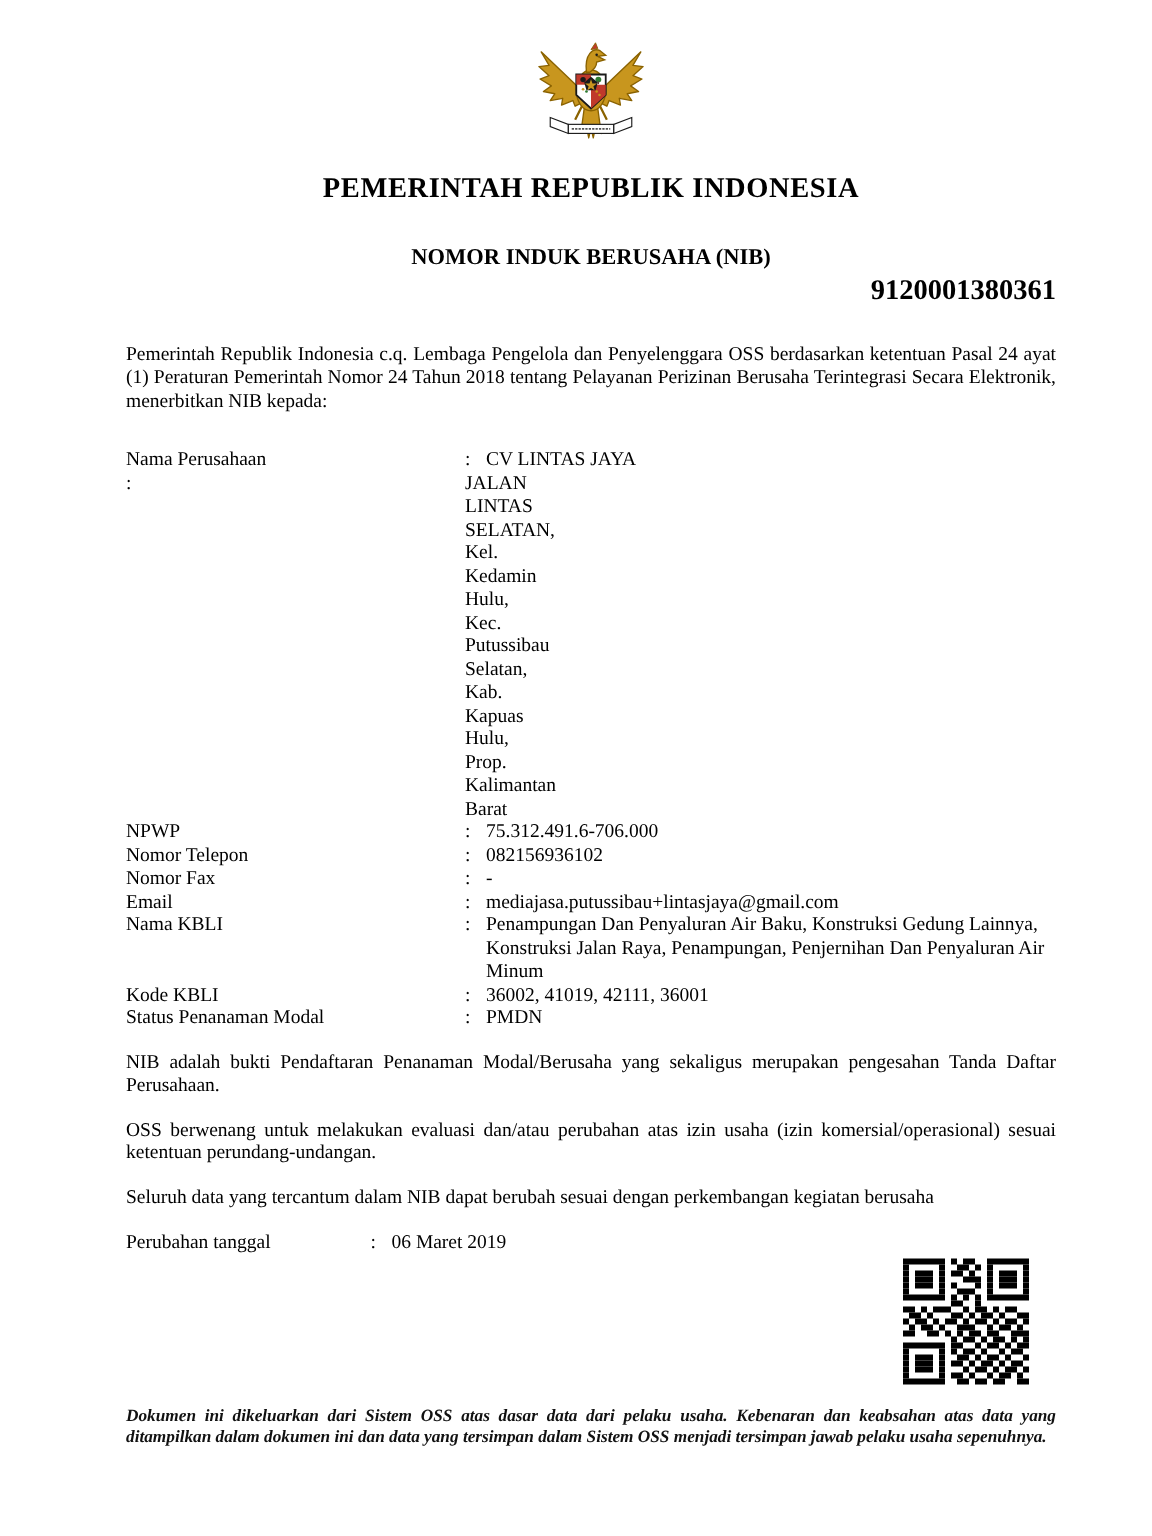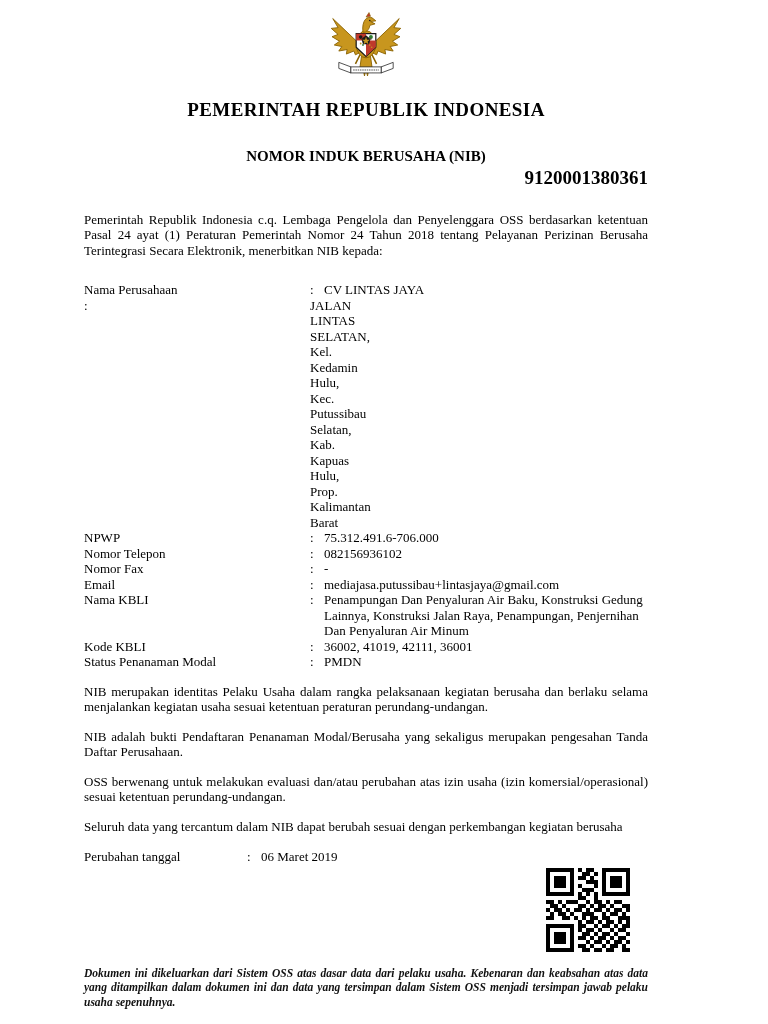--- a/index.html
+++ b/index.html
@@ -2,21 +2,21 @@
 <html><head>
 <meta charset="utf-8">
 <style>
   html,body{margin:0;padding:0;}
   body{
     width:768px;height:1024px;background:#ffffff;color:#000;
     font-family:"Liberation Serif","DejaVu Serif",serif;
     font-size:13px;line-height:15.5px;
     -webkit-font-smoothing:antialiased;
   }
-  .page{width:768px;height:932px;box-sizing:border-box;padding:8px 120px 0 84px;position:relative;}
+  .page{width:768px;height:932px;box-sizing:border-box;padding:8px 64px 0 84px;position:relative;margin-top:16px;}
   .emblem-wrap{text-align:center;margin-top:0;}
   .emblem-wrap svg{display:inline-block;}
   .gov-title{
     text-align:center;font-weight:bold;font-size:19px;line-height:22px;
     letter-spacing:.4px;margin-top:13px;
   }
   .doc-heading{
     text-align:center;font-weight:bold;font-size:15px;line-height:17px;margin-top:27px;
   }
   .nib-number{
@@ -144,21 +144,20 @@
     </div>
 
     <div class="field-row">
       <span class="f-label">Status Penanaman Modal</span>
       <span class="f-colon">:</span>
       <span class="f-value">PMDN</span>
     </div>
   </div>
 
   <div>
-    <p class="para">NIB merupakan identitas Pelaku Usaha dalam rangka pelaksanaan kegiatan berusaha dan berlaku selama menjalankan kegiatan usaha sesuai ketentuan peraturan perundang-undangan.</p>
 
     <p class="para">NIB adalah bukti Pendaftaran Penanaman Modal/Berusaha yang sekaligus merupakan pengesahan Tanda Daftar Perusahaan.</p>
 
     <p class="para">OSS berwenang untuk melakukan evaluasi dan/atau perubahan atas izin usaha (izin komersial/operasional) sesuai ketentuan perundang-undangan.</p>
 
     <p class="para">Seluruh data yang tercantum dalam NIB dapat berubah sesuai dengan perkembangan kegiatan berusaha</p>
   </div>
 
   <div class="issue-block">
     <div class="issue-row">

